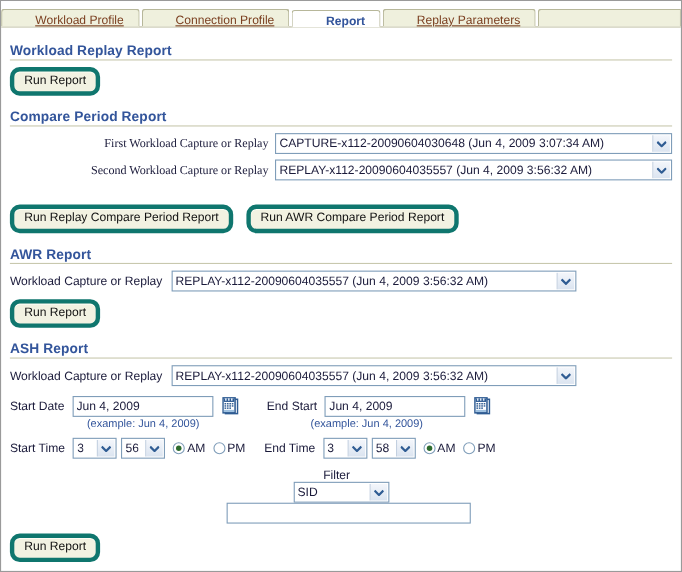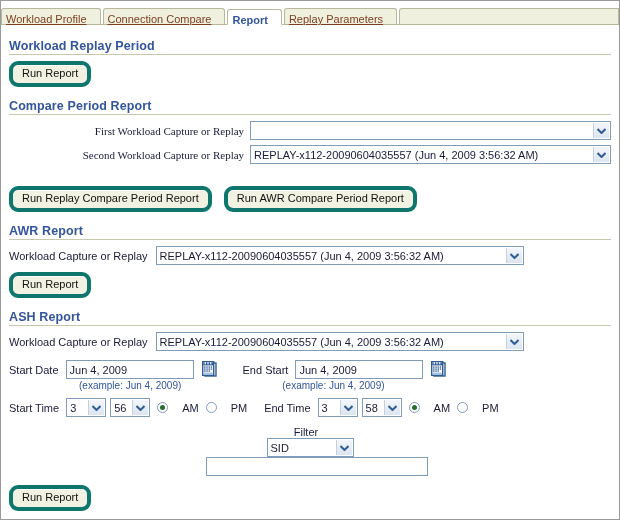--- a/index.html
+++ b/index.html
@@ -30,21 +30,21 @@
     margin: 0;
     display: flex;
     align-items: flex-end;
     border-bottom: 1px solid #b7b79a;
     background: #ffffff;
   }
   .tab {
     position: relative;
     height: 16px;
     line-height: 21px;
-    padding: 0 13px 0 4px;
+    padding: 0 13px 0 30px;
     margin-right: 2px;
     background: #eff0dd;
     border: 1px solid #b7b79a;
     border-bottom: none;
     border-radius: 3px 3px 0 0;
     box-sizing: border-box;
     font-size: 11px;
     color: #7b3f20;
     text-decoration: underline;
     white-space: nowrap;
@@ -189,21 +189,20 @@
     white-space: nowrap;
   }
 
   
   .radio-wrap {
     display: inline-flex;
     align-items: center;
     margin-left: 7px;
     cursor: pointer;
     white-space: nowrap;
-    gap: 12px;
   }
   .radio {
     width: 11px;
     height: 11px;
     border-radius: 50%;
     border: 1px solid #7f9db9;
     background: #ffffff;
     display: inline-block;
     position: relative;
     box-sizing: border-box;
@@ -222,46 +221,47 @@
 </head>
 <body>
 
 <div id="page">
 
   <div class="tabbar">
     <div class="tab">
       <span>Workload Profile</span>
     </div>
     <div class="tab">
-      <span>Connection Compare</span>
+      <span>Connection Profile</span>
     </div>
     <div class="tab active">
       <span>Report</span>
     </div>
     <div class="tab">
       <span>Replay Parameters</span>
     </div>
     <div class="tab filler"></div>
   </div>
 
   <div class="content">
 
     <div class="section">
-      <h2 class="heading">Workload Replay Period</h2>
+      <h2 class="heading">Workload Replay Report</h2>
       <div class="rule"></div>
       <button class="btn">Run Report</button>
     </div>
 
     <div class="section">
       <h2 class="heading">Compare Period Report</h2>
       <div class="rule"></div>
 
       <div class="row">
         <div class="lbl lbl-right w-first">First Workload Capture or Replay</div>
         <div class="sel" style="width:368px;">
+          <span class="sel-text">CAPTURE-x112-20090604030648 (Jun 4, 2009 3:07:34 AM)</span>
           <span class="arrow">
             <svg width="9" height="6" viewBox="0 0 9 6">
                 <path d="M0.5 1 L4.5 5 L8.5 1" fill="none" stroke="#2f5c93" stroke-width="2"></path>
               </svg>
           </span>
         </div>
       </div>
 
       <div class="row">
         <div class="lbl lbl-right w-first">Second Workload Capture or Replay</div>

